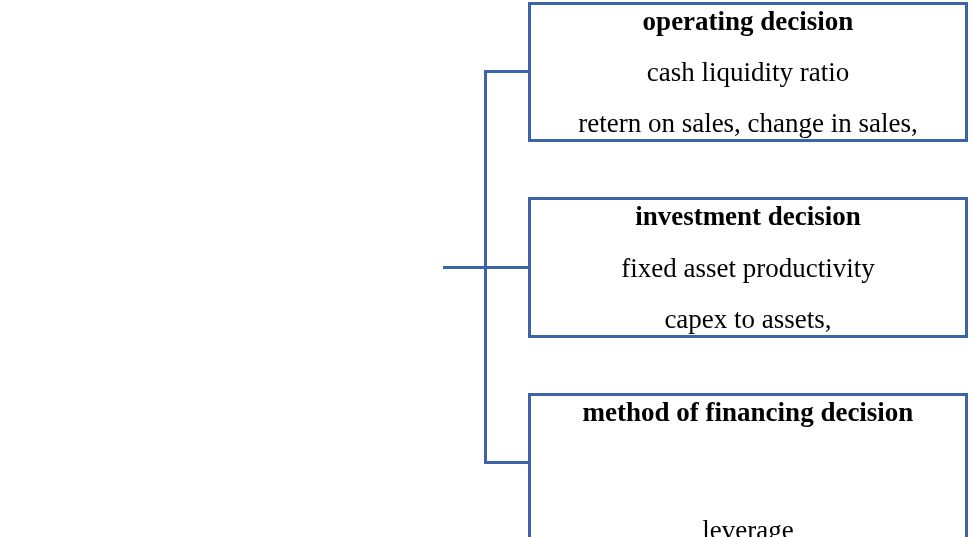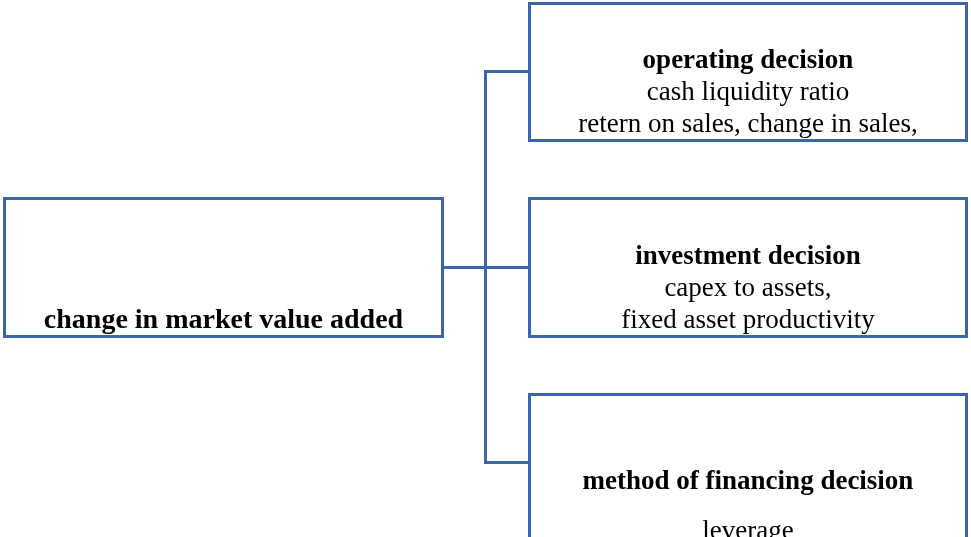--- a/index.html
+++ b/index.html
@@ -16,21 +16,21 @@
     color: #000000;
     overflow: hidden;
   }
   .node {
     position: absolute;
     box-sizing: border-box;
     border: 3px solid #3c64a8;
     background: #ffffff;
     display: flex;
     flex-direction: column;
-    justify-content: flex-end;
+    justify-content: space-between;
     align-items: center;
     text-align: center;
     font-size: 27px;
     line-height: 32px;
   }
   .node .title {
     font-weight: bold;
   }
   .root-node {
     left: 3px;
@@ -94,34 +94,31 @@
 </head>
 <body>
 
 <div class="canvas">
 
   <div class="connector conn-vertical"></div>
   <div class="connector conn-h-top"></div>
   <div class="connector conn-h-mid"></div>
   <div class="connector conn-h-bot"></div>
 
-  <div class="node root-node">
-    <div class="title">change in market value added</div>
-  </div>
 
   <div class="node branch-top">
     <div class="title">operating decision</div>
     <div class="detail">cash liquidity ratio</div>
     <div class="detail">retern on sales, change in sales,</div>
   </div>
 
   <div class="node branch-mid">
     <div class="title">investment decision</div>
+    <div class="detail">fixed asset productivity</div>
     <div class="detail">capex to assets,</div>
-    <div class="detail">fixed asset productivity</div>
   </div>
 
   <div class="node branch-bot">
     <div class="title">method of financing decision</div>
     <div class="detail">leverage</div>
   </div>
 
 </div>
 
 </body></html>

